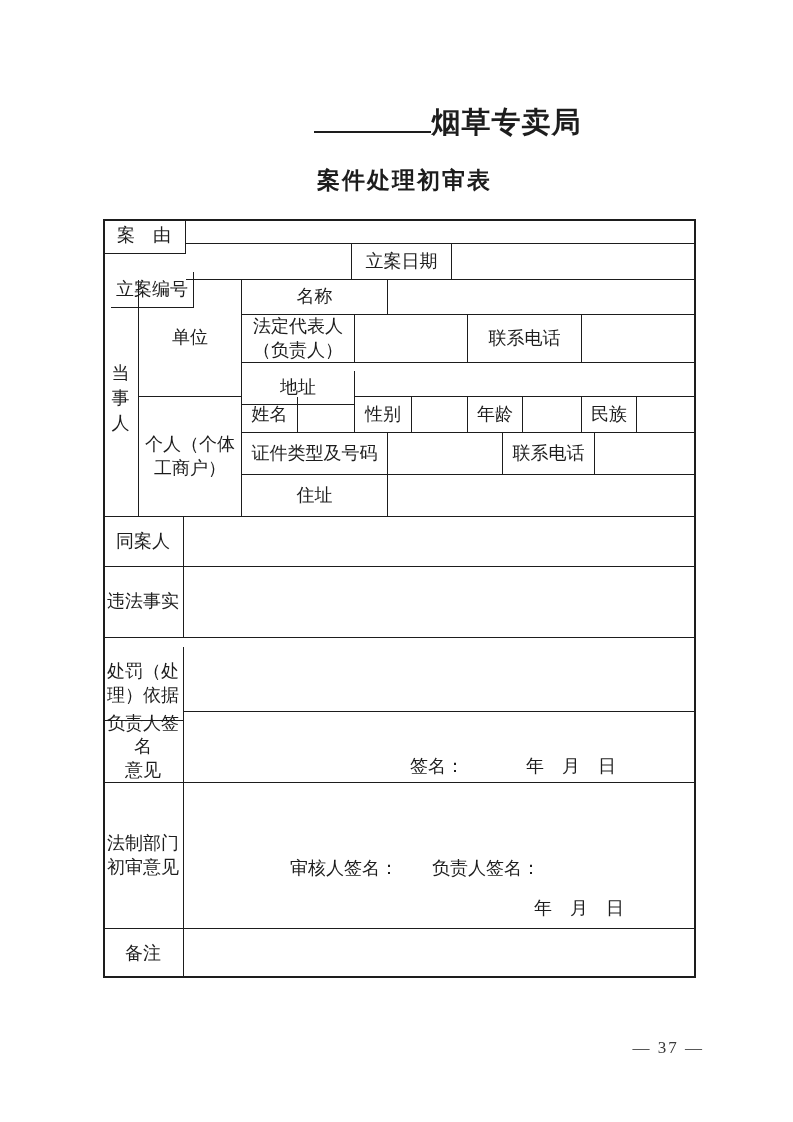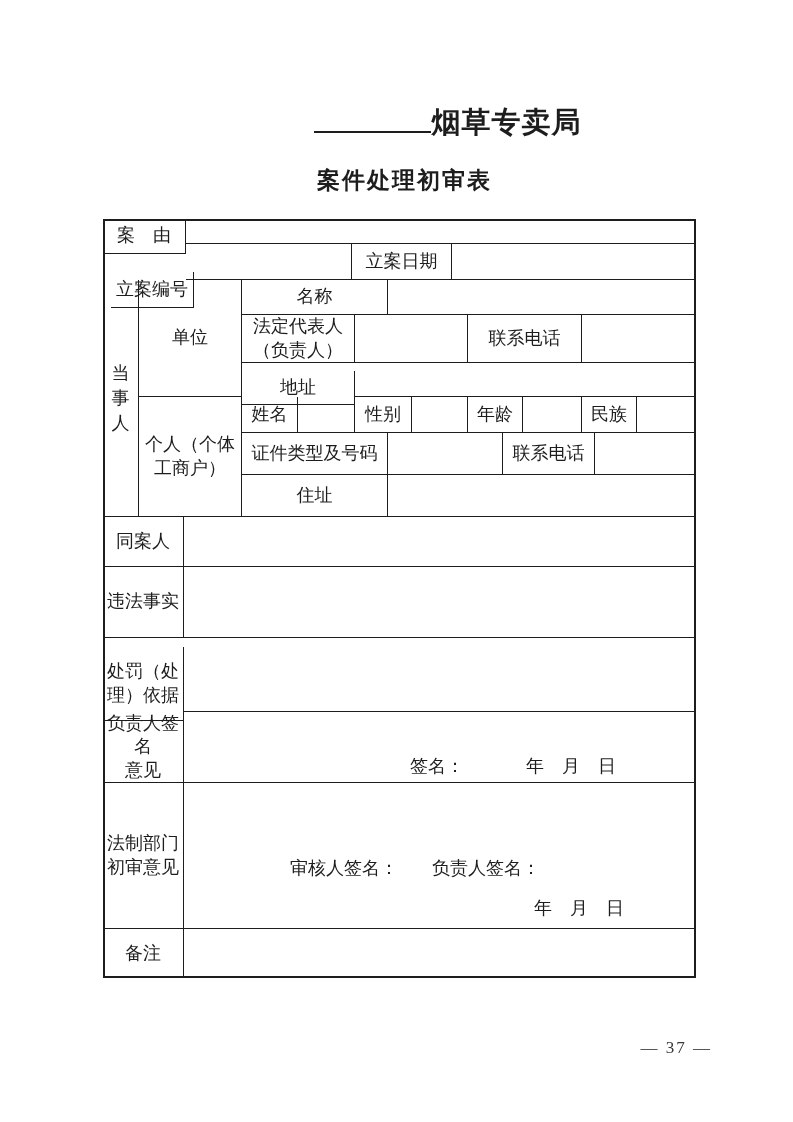--- a/index.html
+++ b/index.html
@@ -26,21 +26,21 @@
     position:absolute;box-sizing:border-box;
     display:flex;align-items:center;justify-content:center;
     border-right:1.5px solid #1d1d1d;border-bottom:1.5px solid #1d1d1d;
     font-size:18px;line-height:1.3;text-align:center;white-space:pre-line;
   }
   .nbr{border-right:none;}
   .nbb{border-bottom:none;}
   .vtext{line-height:25px;letter-spacing:0;}
   .abs{position:absolute;white-space:nowrap;}
   .pageno{
-    position:absolute;top:1038px;left:16px;width:696px;text-align:right;
+    position:absolute;top:1038px;left:8px;width:696px;text-align:right;
     font-size:17px;letter-spacing:2px;color:#3a3a3a;
   }
 </style>
 </head>
 <body>
 
 <div class="page">
 
   <div class="header-title"><span class="title-blank"></span><span>烟草专卖局</span></div>
 

